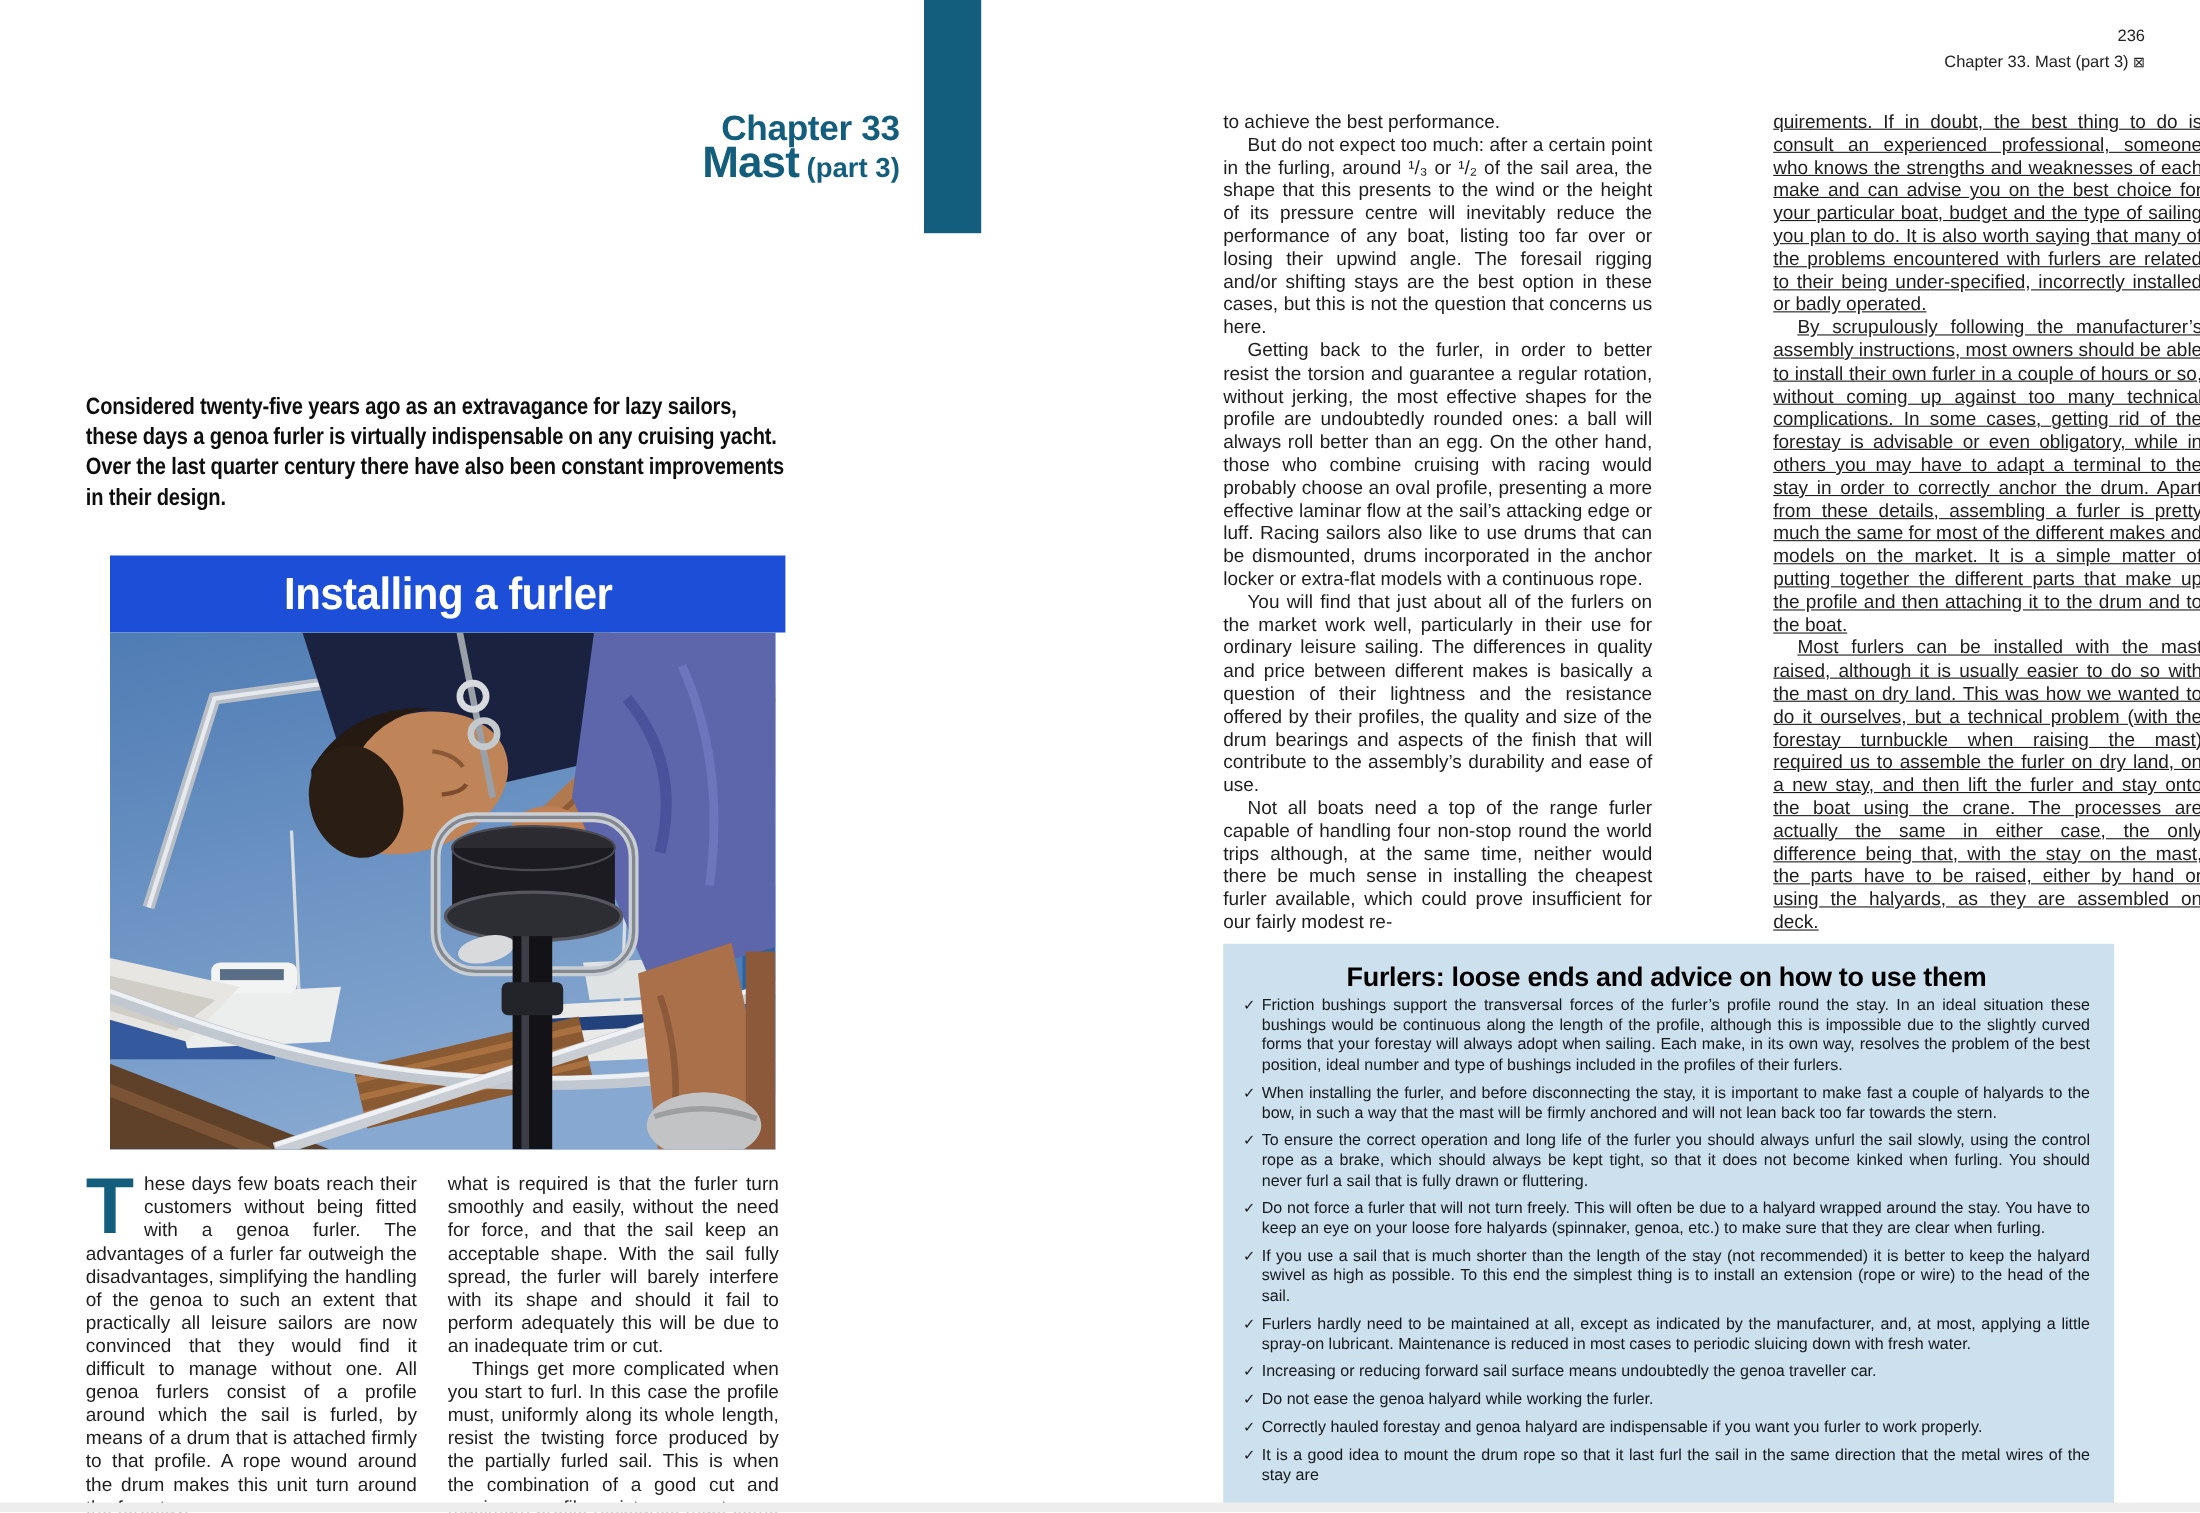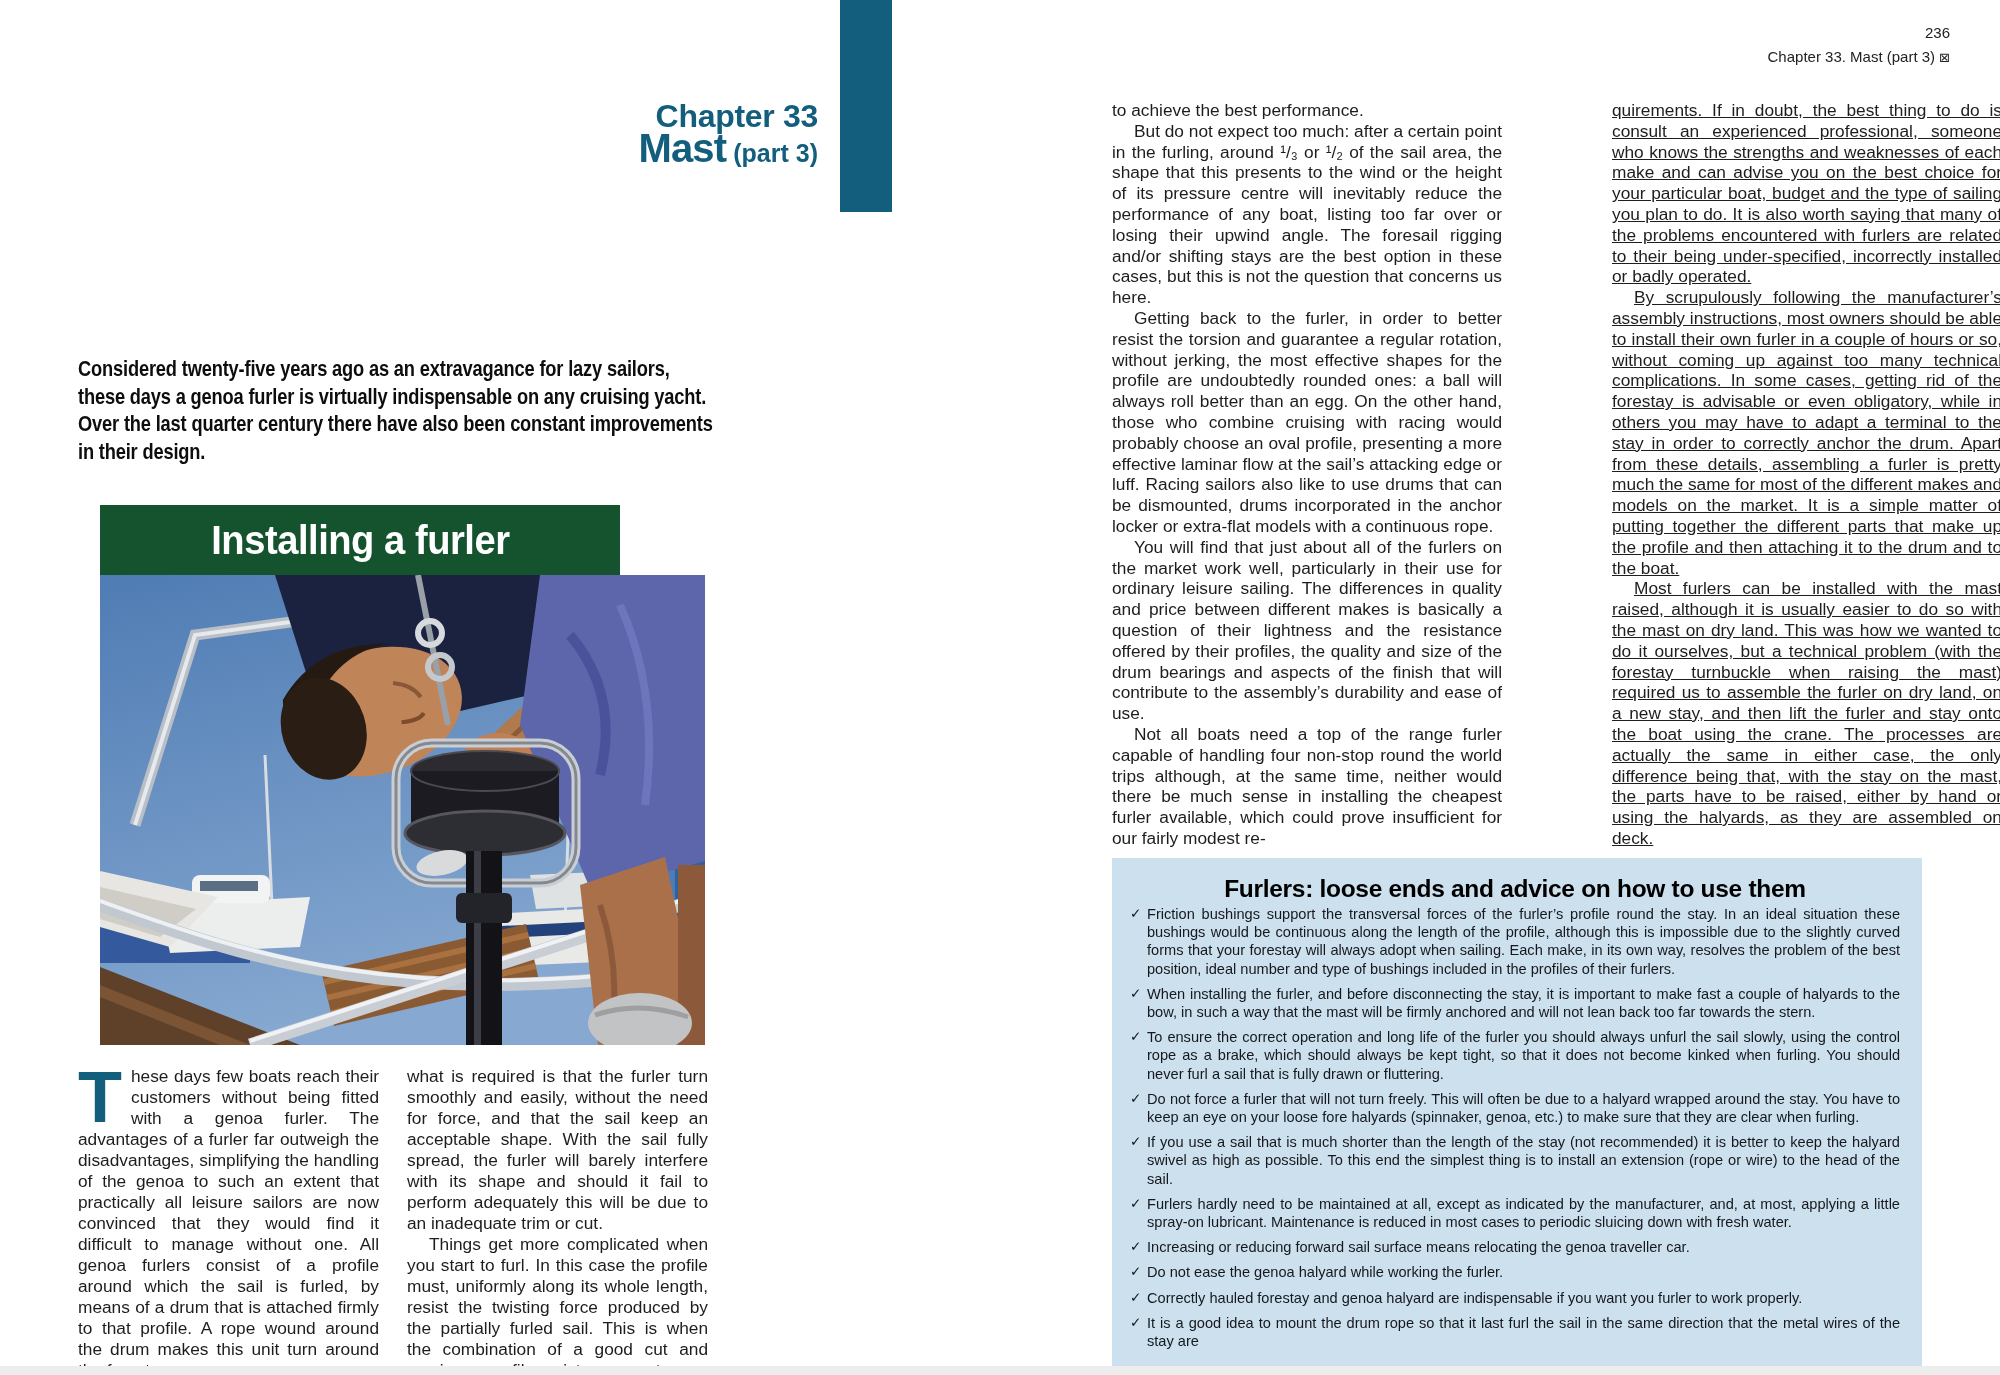--- a/index.html
+++ b/index.html
@@ -21,21 +21,21 @@
 
   
   .intro{left:78px;top:356px;width:634px;overflow:visible;}
   .intro-inner{
     display:block;width:118%;transform:scaleX(0.85);transform-origin:0 0;
     font-size:21.5px;font-weight:bold;line-height:27.5px;color:#0d0d0d;
     letter-spacing:-0.2px;
   }
 
   
-  .banner{left:100px;top:505px;width:520px;height:70px;background:#14532d;
+  .banner{left:100px;top:505px;width:614px;height:70px;background:#1d4ed8;
     display:flex;align-items:center;justify-content:center;}
   .banner-text{color:#fff;font-weight:bold;font-size:41px;letter-spacing:-0.5px;
     transform:scaleX(0.93);}
   .photo{left:100px;top:575px;width:605px;height:470px;overflow:hidden;background:#5d87bc;}
   .photo svg{display:block;}
 
   
   .col{position:absolute;text-align:justify;color:#1d1d1d;}
   .lp-col{width:301px;font-size:17.3px;line-height:21px;top:1066px;}
   .lp-col1{left:78px;}
@@ -226,21 +226,21 @@
     <div class="advice-item">
         <span class="check">✓</span>
         <span>If you use a sail that is much shorter than the length of the stay (not recommended) it is better to keep the halyard swivel as high as possible. To this end the simplest thing is to install an extension (rope or wire) to the head of the sail.</span>
       </div>
     <div class="advice-item">
         <span class="check">✓</span>
         <span>Furlers hardly need to be maintained at all, except as indicated by the manufacturer, and, at most, applying a little spray-on lubricant. Maintenance is reduced in most cases to periodic sluicing down with fresh water.</span>
       </div>
     <div class="advice-item">
         <span class="check">✓</span>
-        <span>Increasing or reducing forward sail surface means relocating the genoa traveller car.</span>
+        <span>Increasing or reducing forward sail surface means undoubtedly the genoa traveller car.</span>
       </div>
     <div class="advice-item">
         <span class="check">✓</span>
         <span>Do not ease the genoa halyard while working the furler.</span>
       </div>
     <div class="advice-item">
         <span class="check">✓</span>
         <span>Correctly hauled forestay and genoa halyard are indispensable if you want you furler to work properly.</span>
       </div>
     <div class="advice-item">

